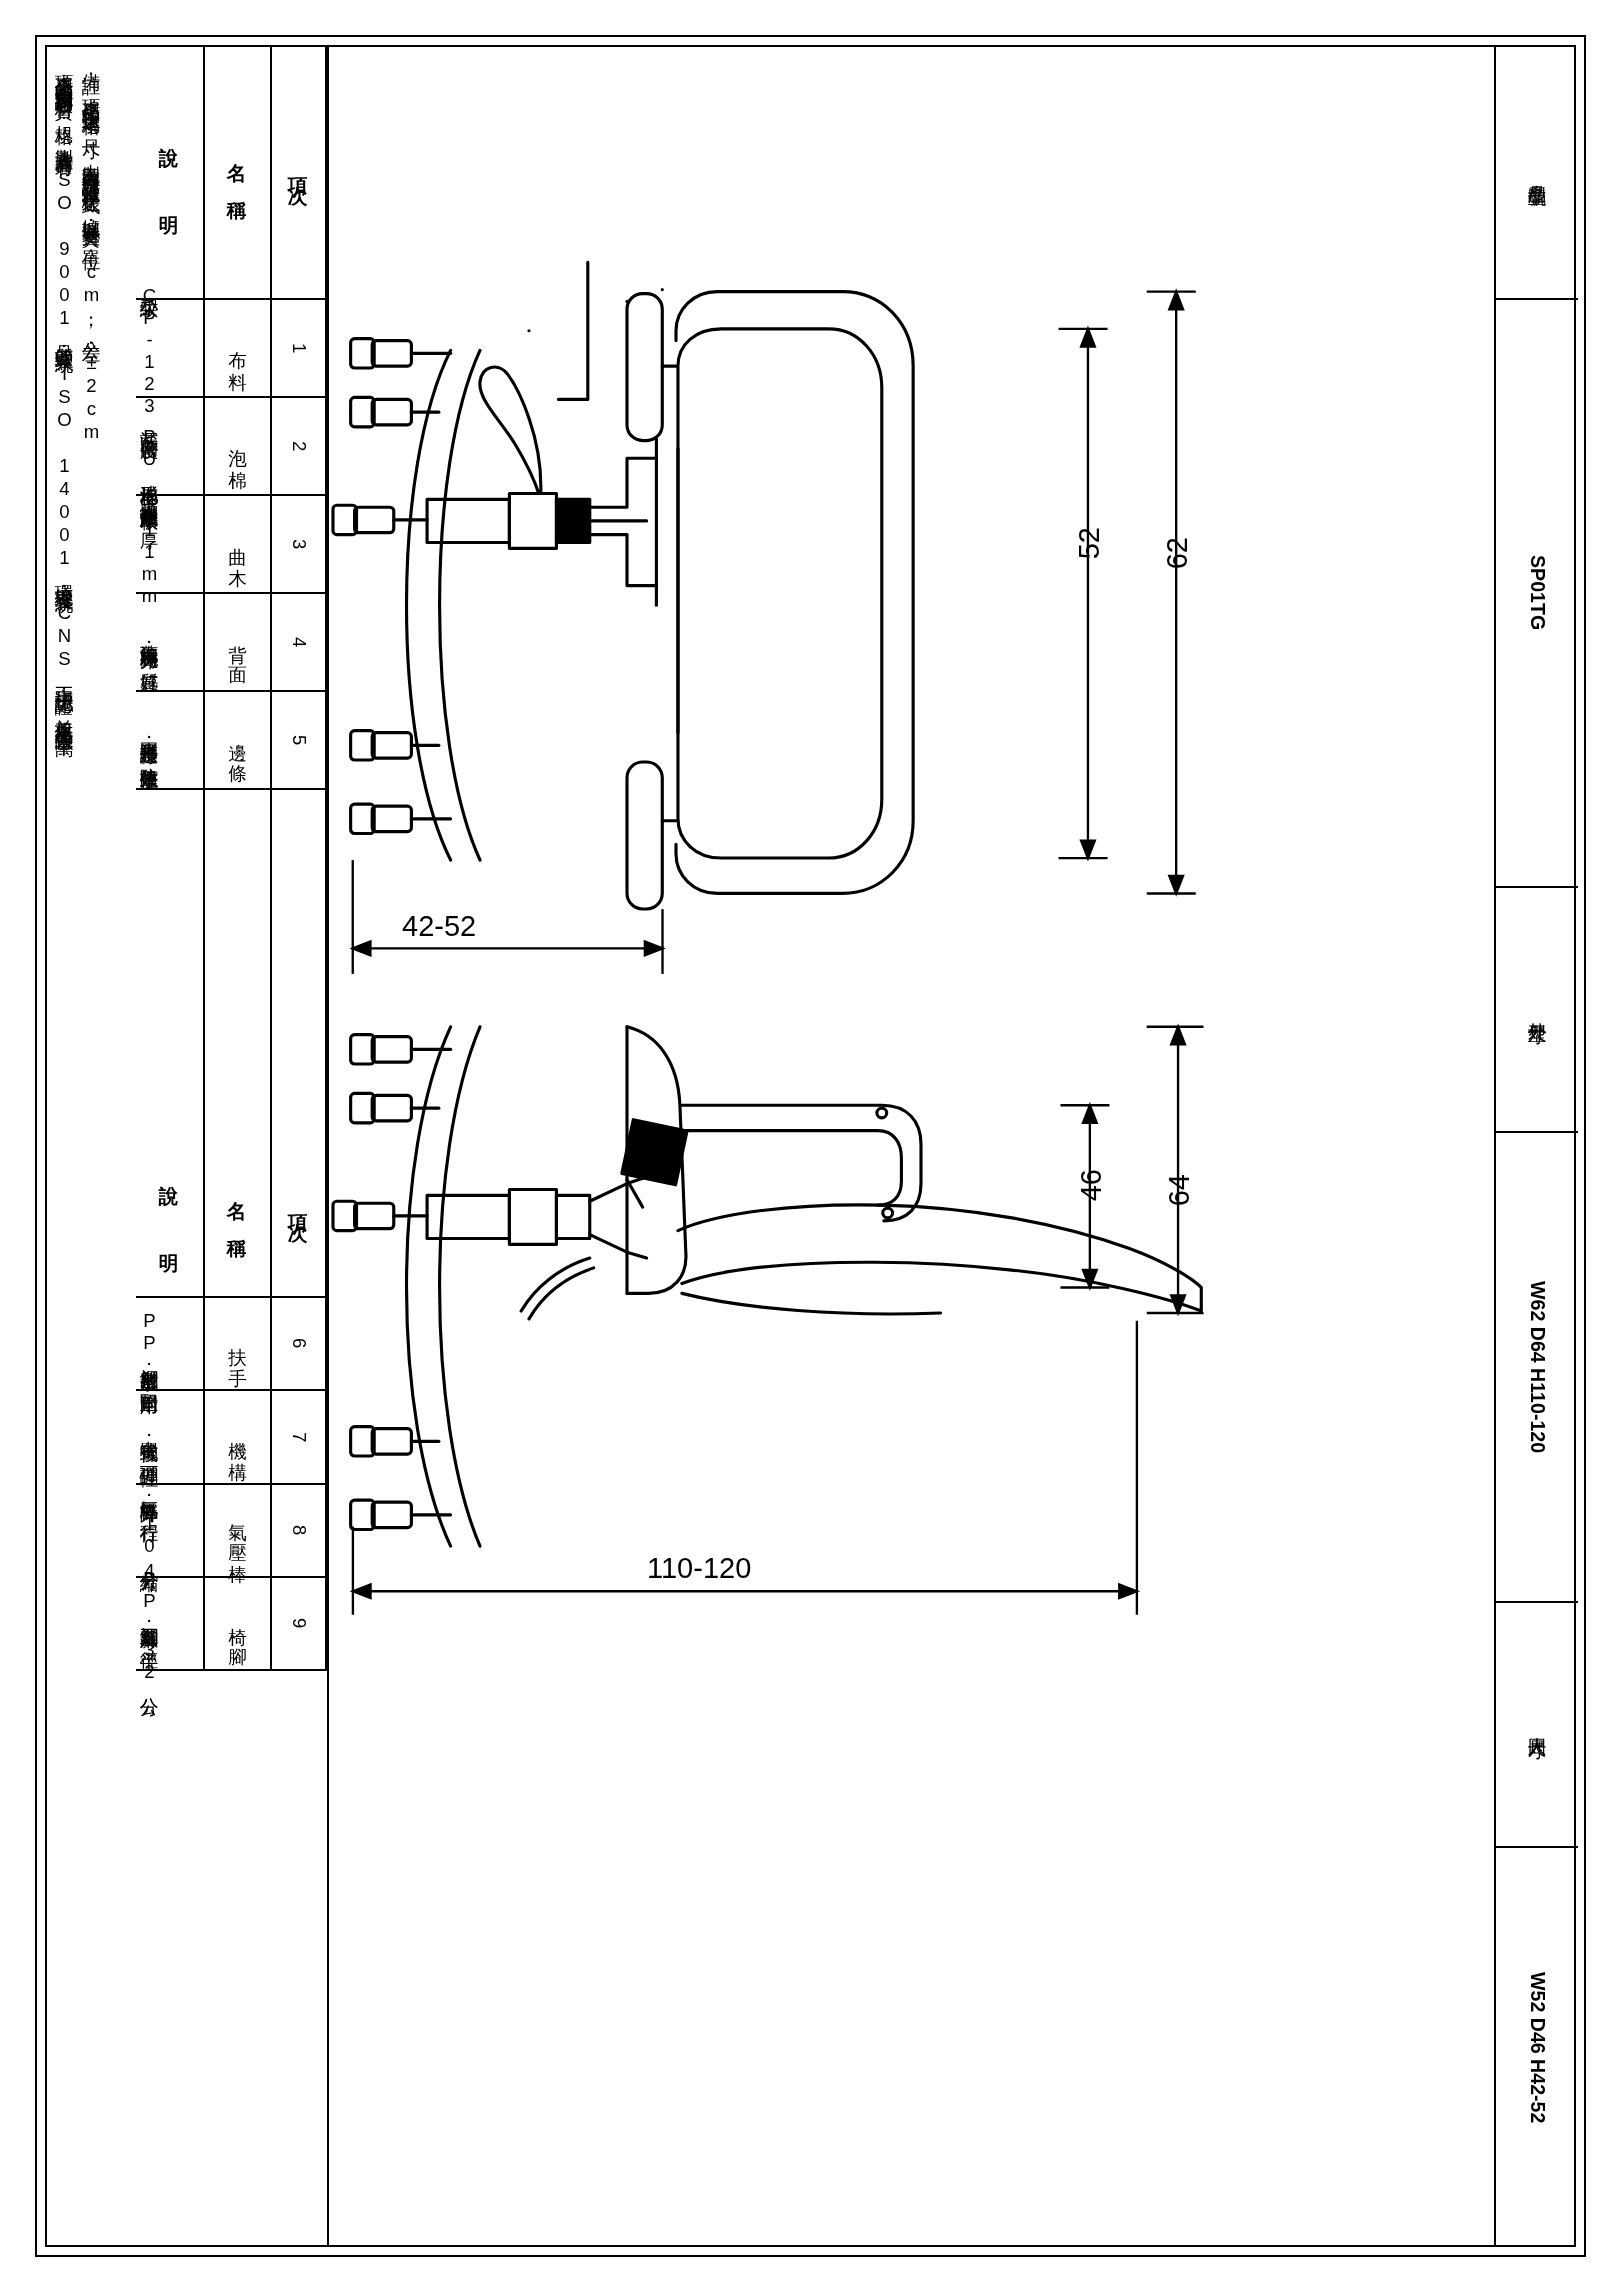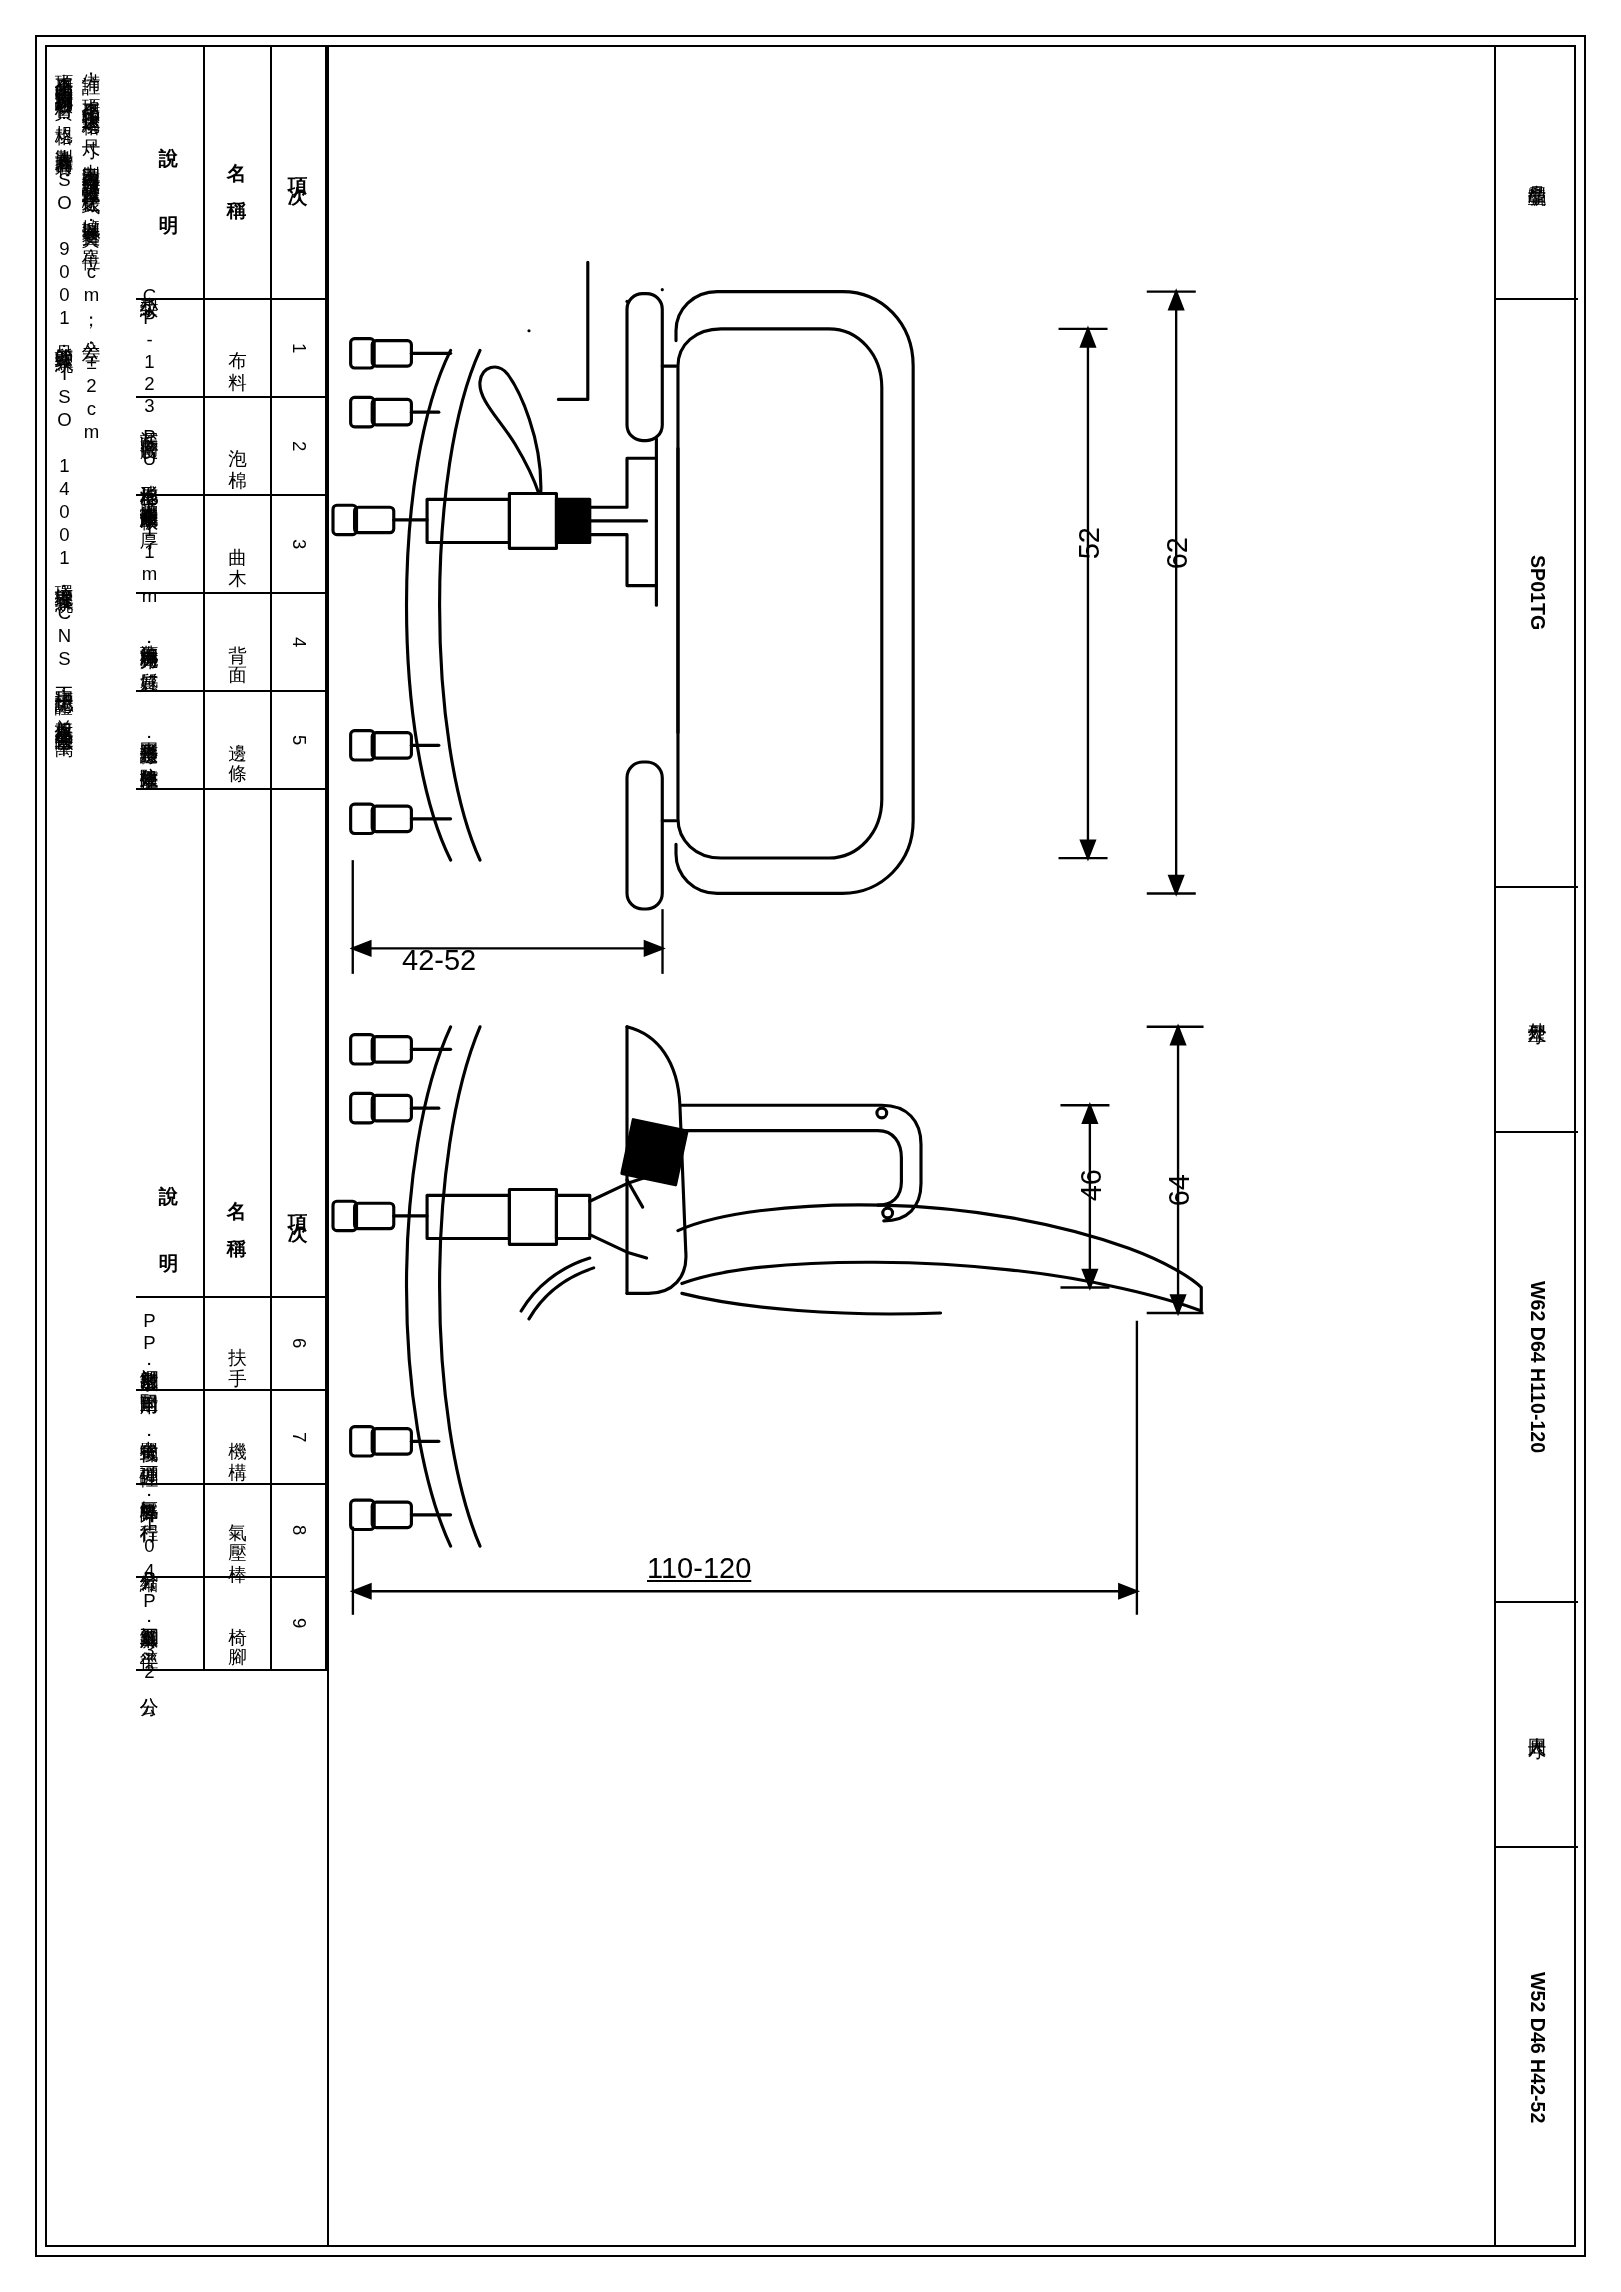--- a/index.html
+++ b/index.html
@@ -349,21 +349,21 @@
         <path d="M20 690 l18 -7 l0 14 z" fill="#000"></path>
         <path d="M336 690 l-18 -7 l0 14 z" fill="#000"></path>
       </g>
     </svg>
     <div class="dim rot" style="left:828px;top:490px;">
       <span>62</span>
     </div>
     <div class="dim rot" style="left:740px;top:480px;">
       <span>52</span>
     </div>
-    <div class="dim" style="left:69px;top:863px;margin-top:34px;">
+    <div class="dim" style="left:69px;top:863px;">
       <span>42-52</span>
     </div>
 
     <svg style="position:absolute;left:0;top:1019px;" width="980" height="686" viewBox="0 0 1000 700">
       <g fill="none" stroke="#000" stroke-width="3.2" stroke-linejoin="round" stroke-linecap="round">
 
         <path d="M120 -40 C 60 90, 60 360, 120 490"></path>
         <path d="M150 -40 C 95 90, 95 360, 150 490"></path>
         <g>
           <rect x="40" y="-30" width="40" height="26" rx="4"></rect>
@@ -452,19 +452,19 @@
         <path d="M20 536 l18 -7 l0 14 z" fill="#000"></path>
         <path d="M820 536 l-18 -7 l0 14 z" fill="#000"></path>
       </g>
     </svg>
     <div class="dim rot" style="left:830px;top:1127px;">
       <span>64</span>
     </div>
     <div class="dim rot" style="left:742px;top:1122px;">
       <span>46</span>
     </div>
-    <div class="dim" style="left:314px;top:1505px;text-decoration:underline;">
+    <div class="dim" style="left:314px;top:1505px;">
       <span>110-120</span>
     </div>
 
   </div>
 </div>
 
 
 </body></html>

